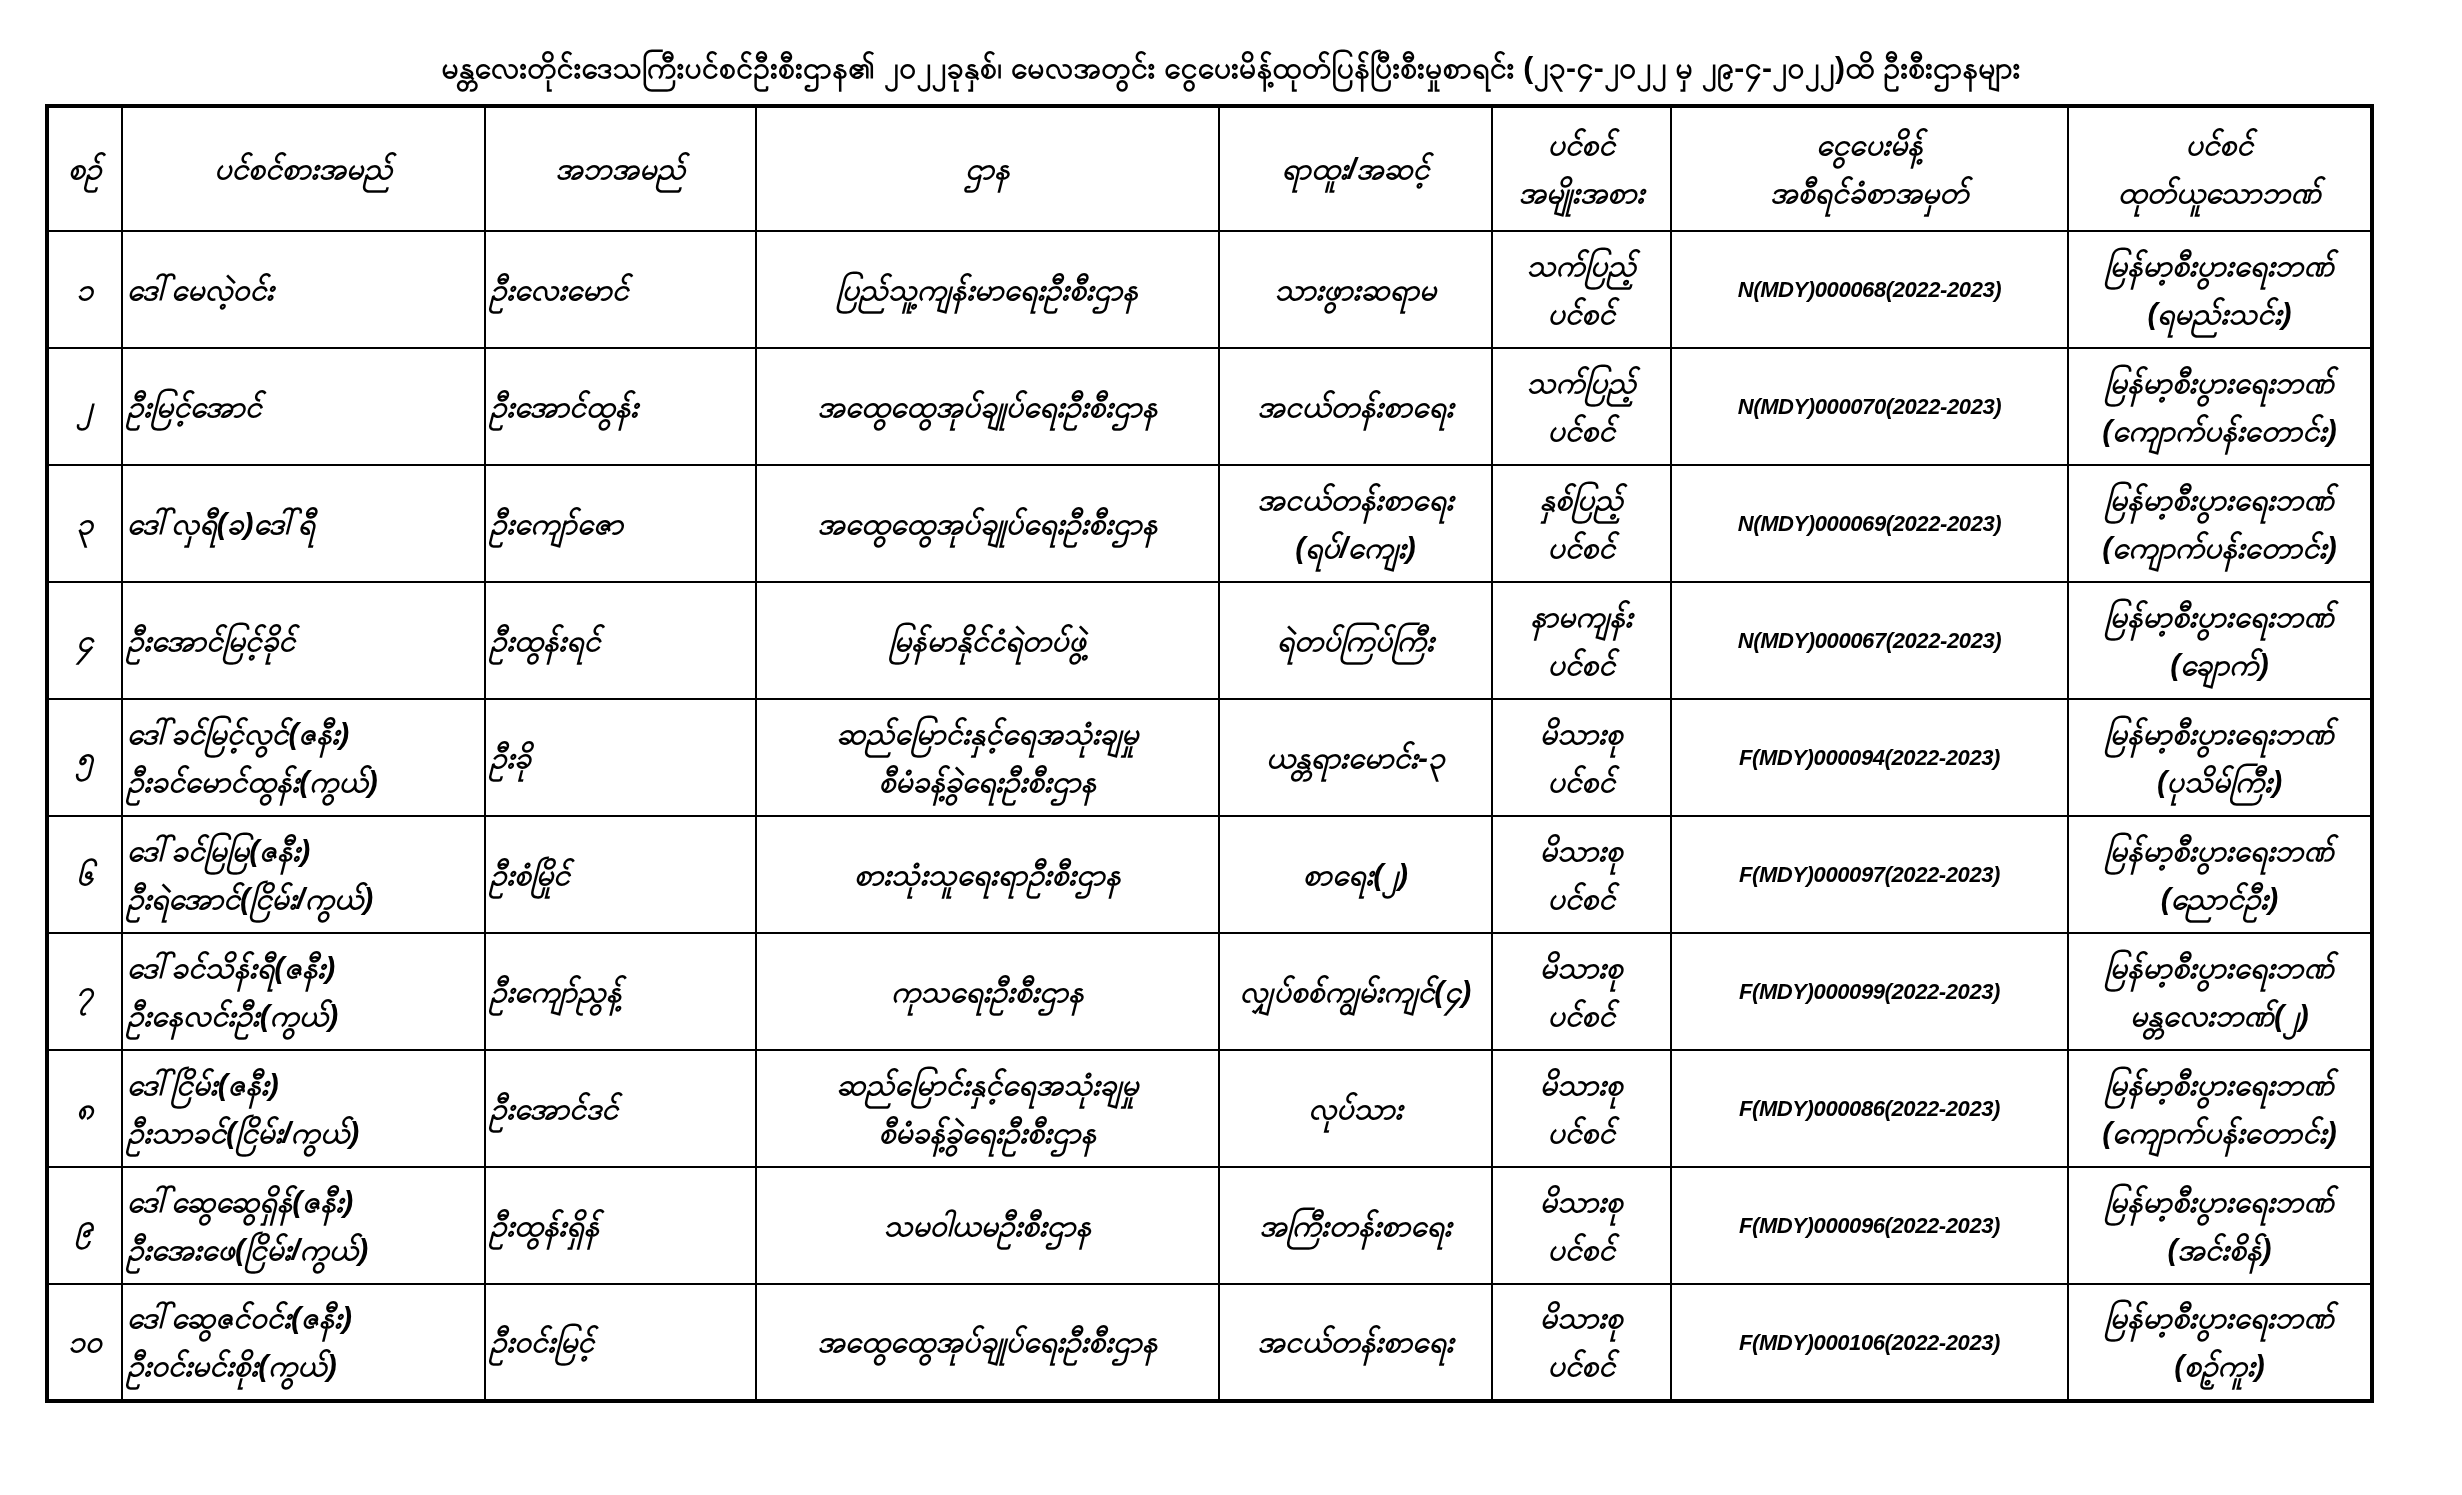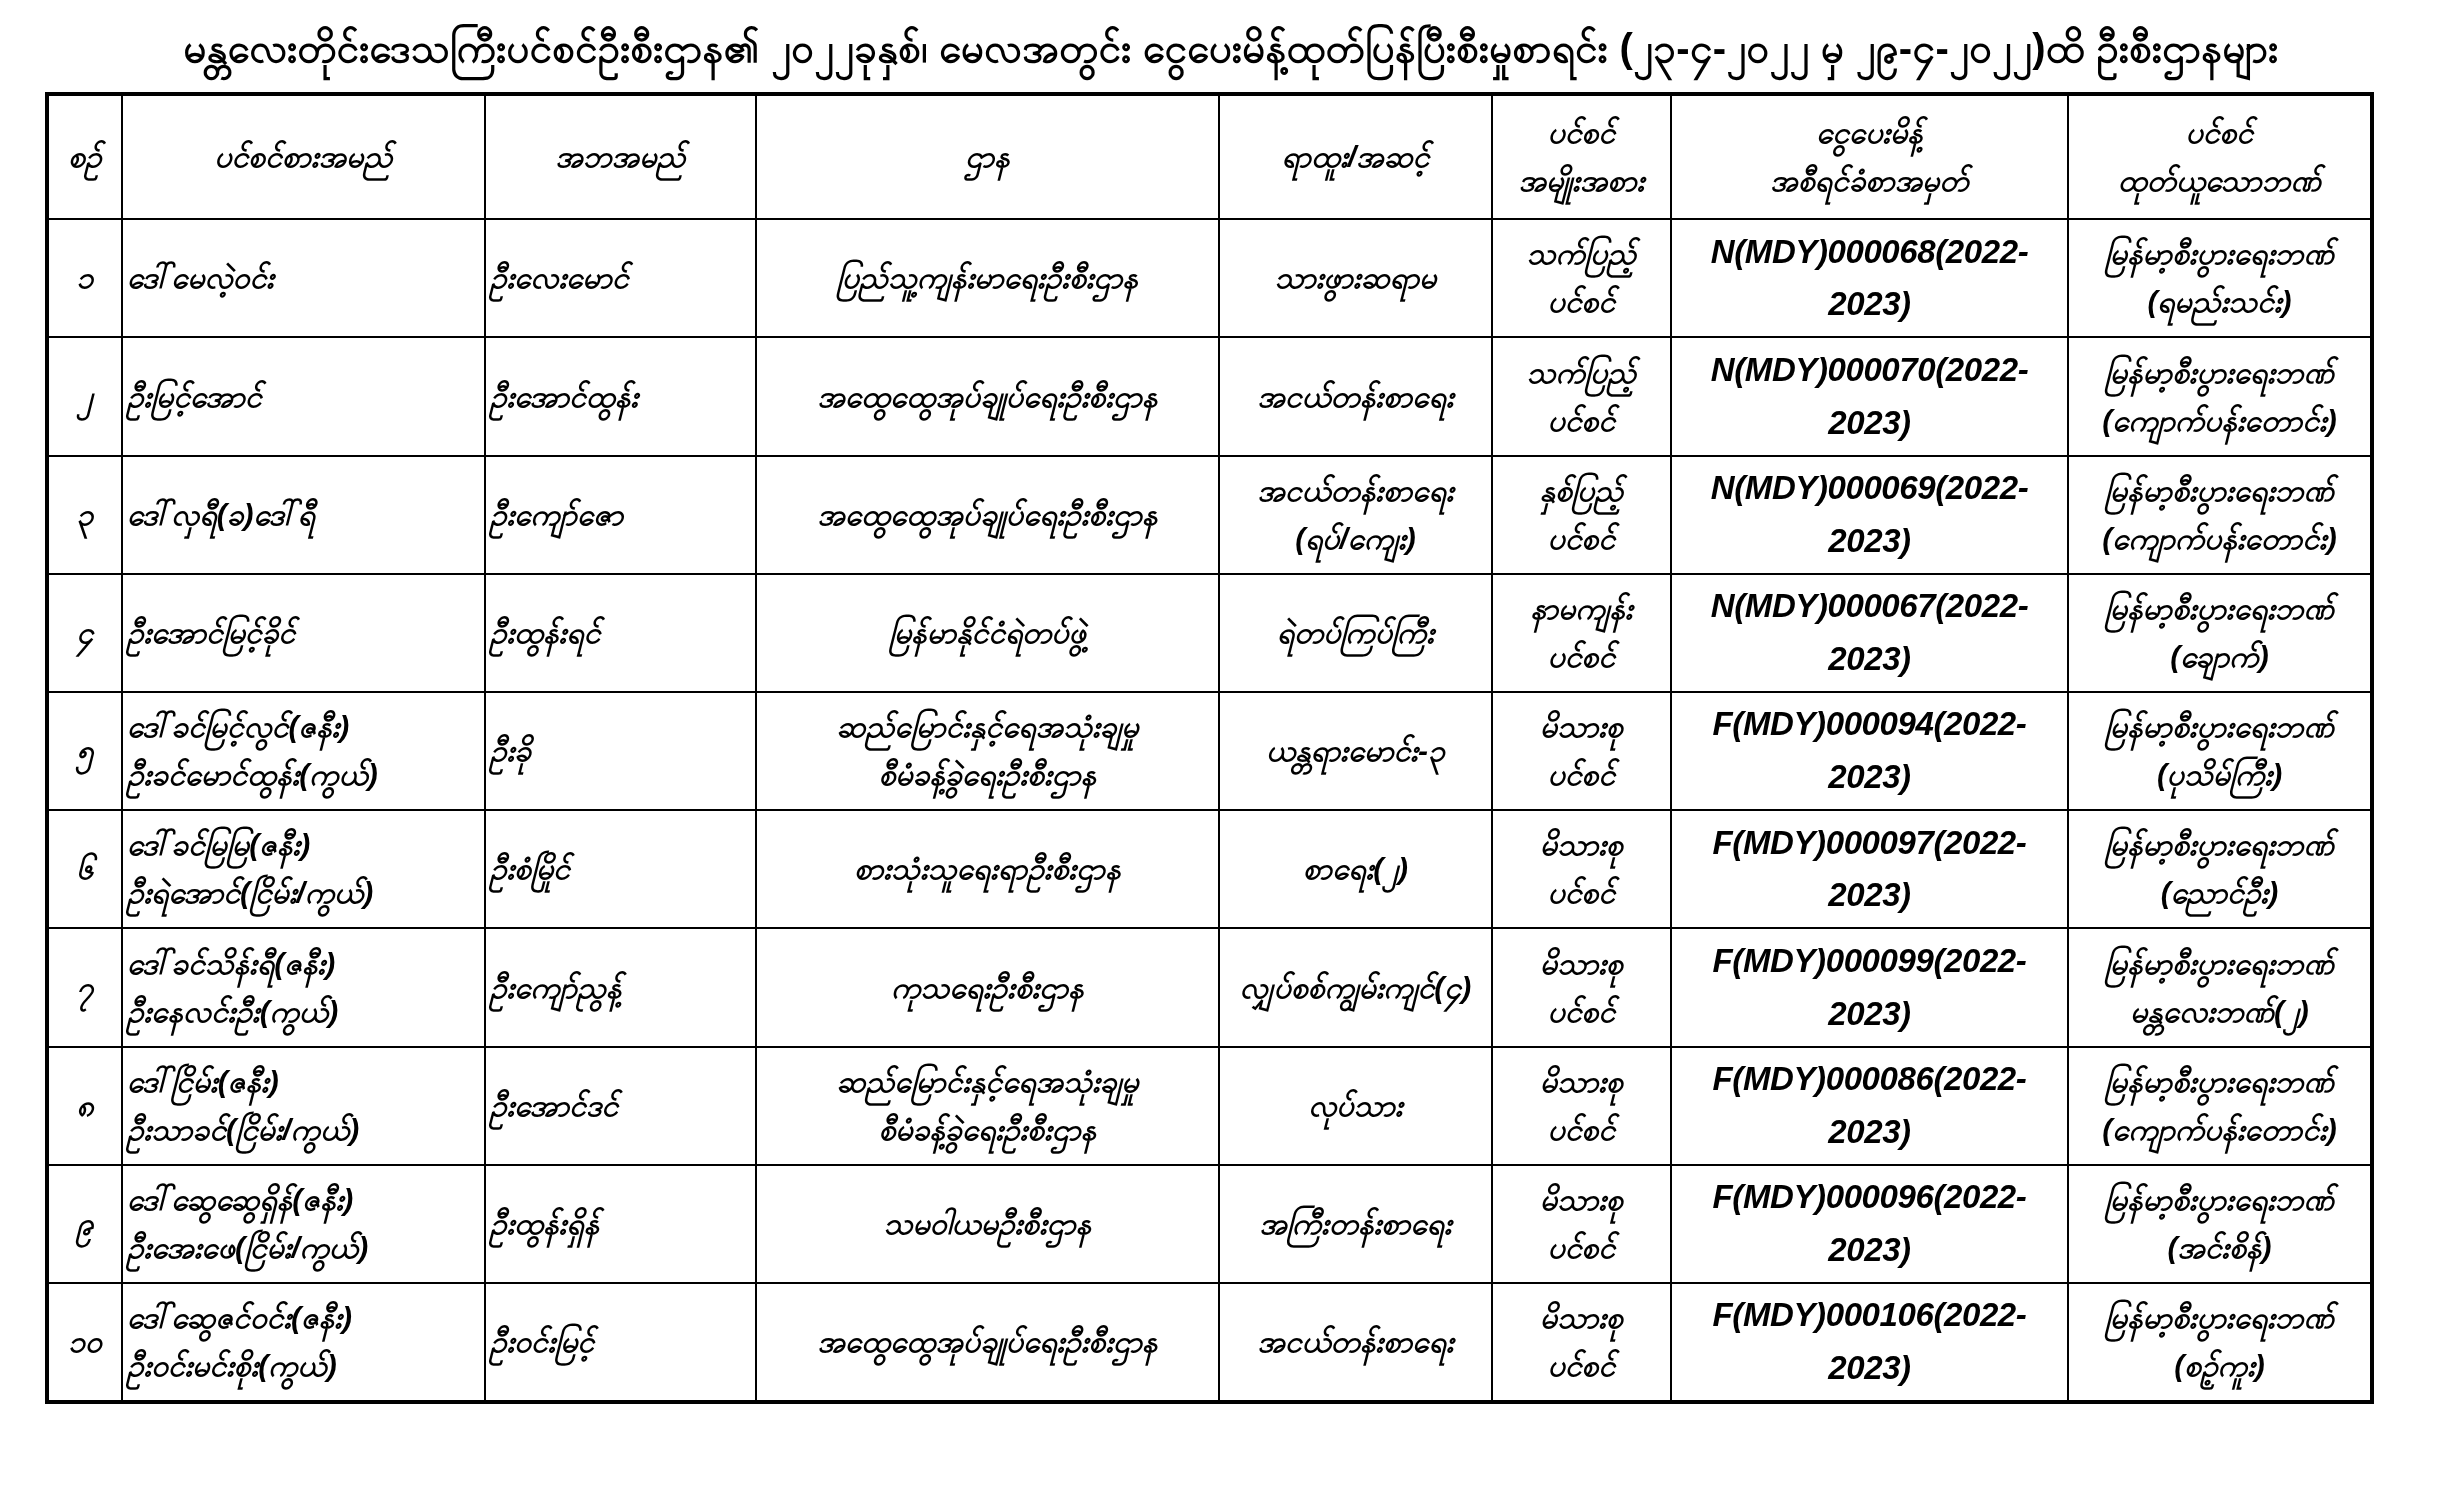--- a/index.html
+++ b/index.html
@@ -10,23 +10,23 @@
     font-family: "Liberation Sans", sans-serif;
   }
   .page {
     position: relative;
     width: 2462px;
     height: 1495px;
     background: #ffffff;
     overflow: hidden;
   }
   .doc-title {
-    padding-top: 16px;
+    padding-top: 44px;
     text-align: center;
-    font-size: 40px;
+    font-size: 30px;
     font-weight: bold;
     letter-spacing: 0.4px;
     line-height: 1.6;
     white-space: pre-line;
   }
   table.pension-table {
     border-collapse: collapse;
     table-layout: fixed;
     margin-left: 45px;
     margin-top: 12.3px;
@@ -42,21 +42,21 @@
     text-align: center;
     vertical-align: middle;
     padding: 5.3px 8.8px;
     white-space: pre-line;
     overflow: hidden;
   }
   .pension-table { border: 4.4px solid #000000; }
   .pension-table thead tr { height: 125px; }
   .pension-table tbody tr { height: 117px; }
   td.al { text-align: left; padding-left: 4px; }
-  td.ordno { font-size: 33px; letter-spacing: -0.4px; }
+  td.ordno { font-size: 22px; letter-spacing: -0.4px; }
 </style>
 </head>
 <body>
 
 <div class="page">
 
   <div class="doc-title">မန္တလေးတိုင်းဒေသကြီးပင်စင်ဦးစီးဌာန၏ ၂၀၂၂ခုနှစ်၊ မေလအတွင်း ငွေပေးမိန့်ထုတ်ပြန်ပြီးစီးမှုစာရင်း  (၂၃-၄-၂၀၂၂ မှ ၂၉-၄-၂၀၂၂)ထိ ဦးစီးဌာနများ</div>
 
   <table class="pension-table">
     <colgroup>

